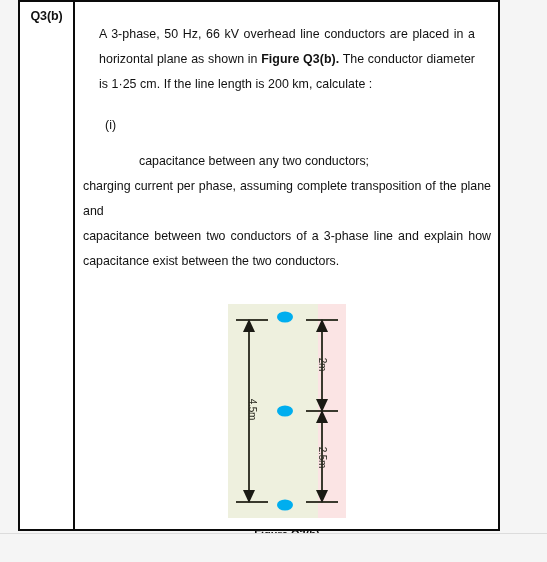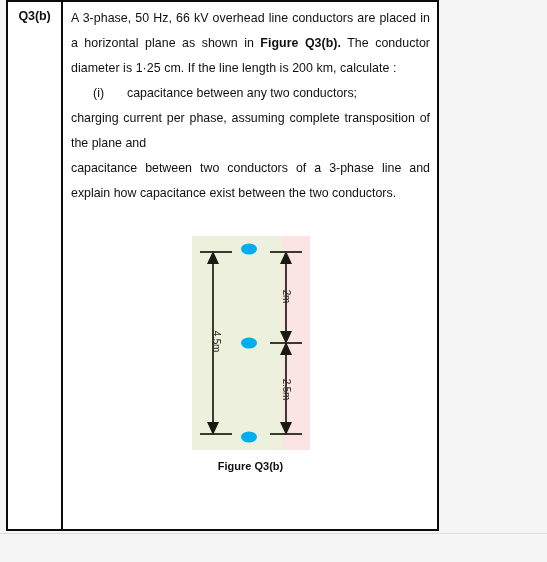--- a/index.html
+++ b/index.html
@@ -14,23 +14,23 @@
   #page {
     position: relative;
     width: 547px;
     height: 562px;
     background: #f5f5f5;
     overflow: hidden;
   }
   
   .q-table {
     position: absolute;
-    left: 6px;
+    left: 18px;
     top: 0px;
-    width: 433px;
+    width: 482px;
     height: 531px;
     background: #ffffff;
     border-left: 2px solid #0a0a0a;
     border-right: 2px solid #0a0a0a;
     border-top: 2px solid #0a0a0a;
     border-bottom: 2px solid #0a0a0a;
     display: flex;
     align-items: stretch;
   }
   .q-label-cell {
@@ -50,21 +50,21 @@
     flex: 1 1 auto;
     padding: 4px 7px 0 8px;
     position: relative;
   }
   .q-para {
     font-size: 12.4px;
     line-height: 25px;
     color: #111;
     text-align: justify;
     text-align-last: left;
-    margin: 0;
+    margin: 16px;
     letter-spacing: 0.05px;
   }
   .q-para b { font-weight: bold; }
 
   
   .sub-list {
     margin: 0;
     padding: 0;
     list-style: none;
   }
@@ -77,21 +77,21 @@
   }
   .sub-marker {
     flex: 0 0 56px;
     padding-left: 22px;
   }
   .sub-text {
     flex: 1 1 auto;
     text-align: justify;
     text-align-last: left;
   }
-  .sub-text.nojustify { text-align: center; }
+  .sub-text.nojustify { text-align: center; margin-top: 36px; }
 
   
   .figure-wrap {
     margin-top: 30px;
     width: 100%;
     display: flex;
     flex-direction: column;
     align-items: center;
   }
   .figure-canvas {

